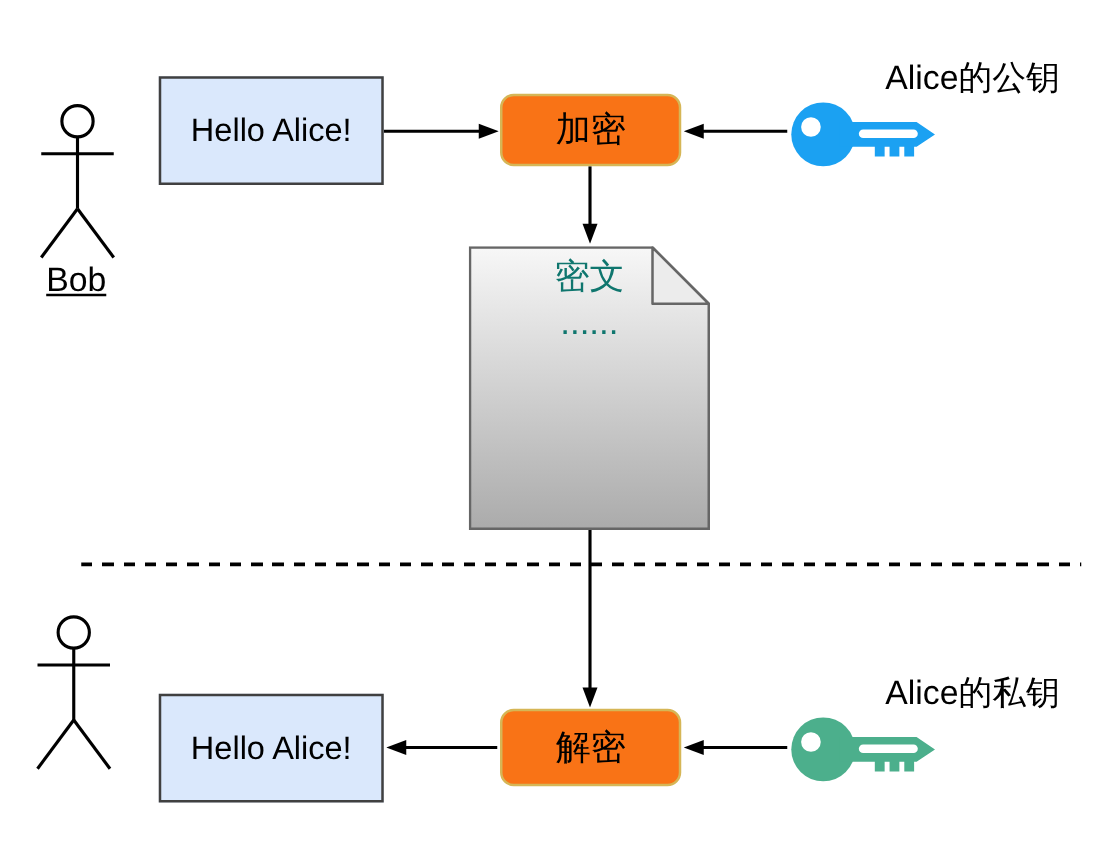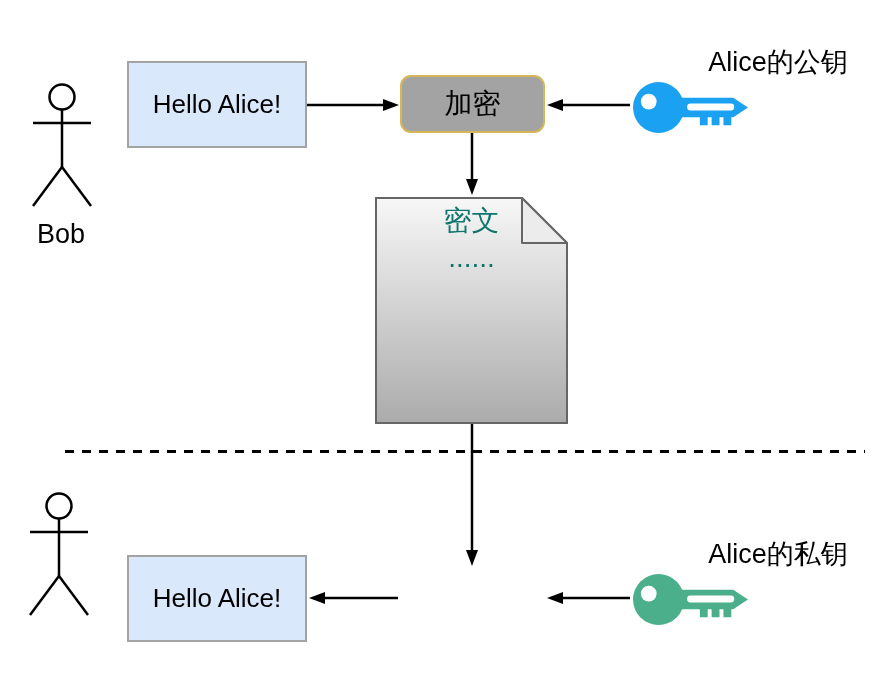--- a/index.html
+++ b/index.html
@@ -4,25 +4,25 @@
 <style>
   html,body{margin:0;padding:0;background:#fff;}
   .canvas{
     position:relative;width:874px;height:679px;background:#ffffff;overflow:hidden;
     font-family:"Liberation Sans","DejaVu Sans",sans-serif;color:#000;
   }
   .abs{position:absolute;}
   .actor-label{position:absolute;text-align:center;font-size:27px;color:#000;}
   .key-label{position:absolute;width:230px;text-align:center;font-size:27px;color:#000;}
   .box-blue{
-    position:absolute;box-sizing:border-box;background:#DAE8FC;border:2px solid #a3a3a3;
+    position:absolute;box-sizing:border-box;background:#DAE8FC;border:2px solid #404040;
     display:flex;align-items:center;justify-content:center;font-size:26px;
   }
   .box-yellow{
-    position:absolute;box-sizing:border-box;background:#a3a3a3;border:2px solid #D6B656;
+    position:absolute;box-sizing:border-box;background:#f97316;border:2px solid #D6B656;
     border-radius:11px;display:flex;align-items:center;justify-content:center;font-size:28px;
   }
   .note-text{
     position:absolute;left:375px;top:202px;width:193px;text-align:center;
     font-size:28px;line-height:37px;color:#0f766e;
   }
   .dashed-sep{
     position:absolute;left:65px;top:450px;width:800px;height:3px;
     background:repeating-linear-gradient(90deg,#000 0 9px,transparent 9px 17px);
   }
@@ -35,21 +35,21 @@
 
   <svg class="abs" style="left:30px;top:83px;" width="64" height="126" viewBox="0 0 64 126">
     <g stroke="#000" stroke-width="2.5" fill="none">
       <circle cx="32" cy="14" r="12.5"></circle>
       <line x1="32" y1="26.5" x2="32" y2="84"></line>
       <line x1="3" y1="40" x2="61" y2="40"></line>
       <line x1="32" y1="84" x2="3" y2="123"></line>
       <line x1="32" y1="84" x2="61" y2="123"></line>
     </g>
   </svg>
-  <div class="actor-label" style="left:16px;top:219px;width:90px;">Bob</div>
+  <div class="actor-label" style="left:16px;top:209px;width:90px;text-decoration:underline;">Bob</div>
 
   <div class="box-blue" style="left:127px;top:61px;width:180px;height:87px;">
     <span>Hello Alice!</span>
   </div>
 
   <svg class="abs" style="left:307px;top:97px;" width="92" height="16">
     <line x1="0" y1="8" x2="77" y2="8" stroke="#000" stroke-width="2.5"></line>
     <polygon points="92,8 76,2 76,14" fill="#000"></polygon>
   </svg>
 
@@ -111,20 +111,23 @@
 
   <div class="box-blue" style="left:127px;top:555px;width:180px;height:87px;">
     <span>Hello Alice!</span>
   </div>
 
   <svg class="abs" style="left:309px;top:590px;" width="89" height="16">
     <polygon points="0,8 16,2 16,14" fill="#000"></polygon>
     <line x1="14" y1="8" x2="89" y2="8" stroke="#000" stroke-width="2.5"></line>
   </svg>
 
+  <div class="box-yellow" style="left:400px;top:567px;width:145px;height:62px;">
+    <span>解密</span>
+  </div>
 
   <svg class="abs" style="left:547px;top:590px;" width="83" height="16">
     <polygon points="0,8 16,2 16,14" fill="#000"></polygon>
     <line x1="14" y1="8" x2="83" y2="8" stroke="#000" stroke-width="2.5"></line>
   </svg>
 
   <svg class="abs" style="left:632px;top:571px;" width="118" height="57" viewBox="0 0 120 58">
     <g fill="#4CAF8C">
       <circle cx="27" cy="29" r="26"></circle>
       <path d="M40,19 H103 L118,29 L103,39 H101 V47 H93 V39 H89 V47 H81 V39 H77 V47 H69 V39 H40 Z"></path>

